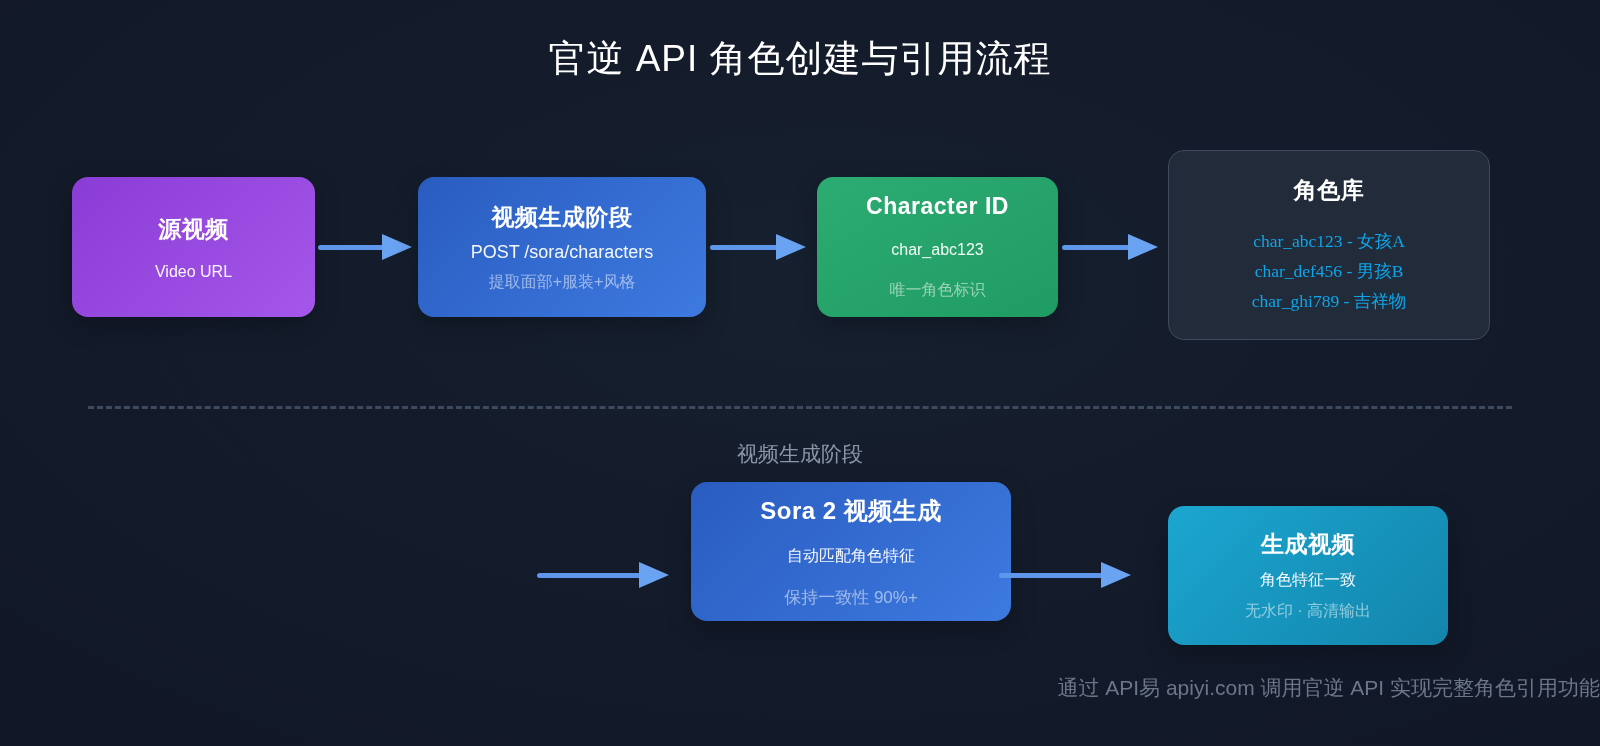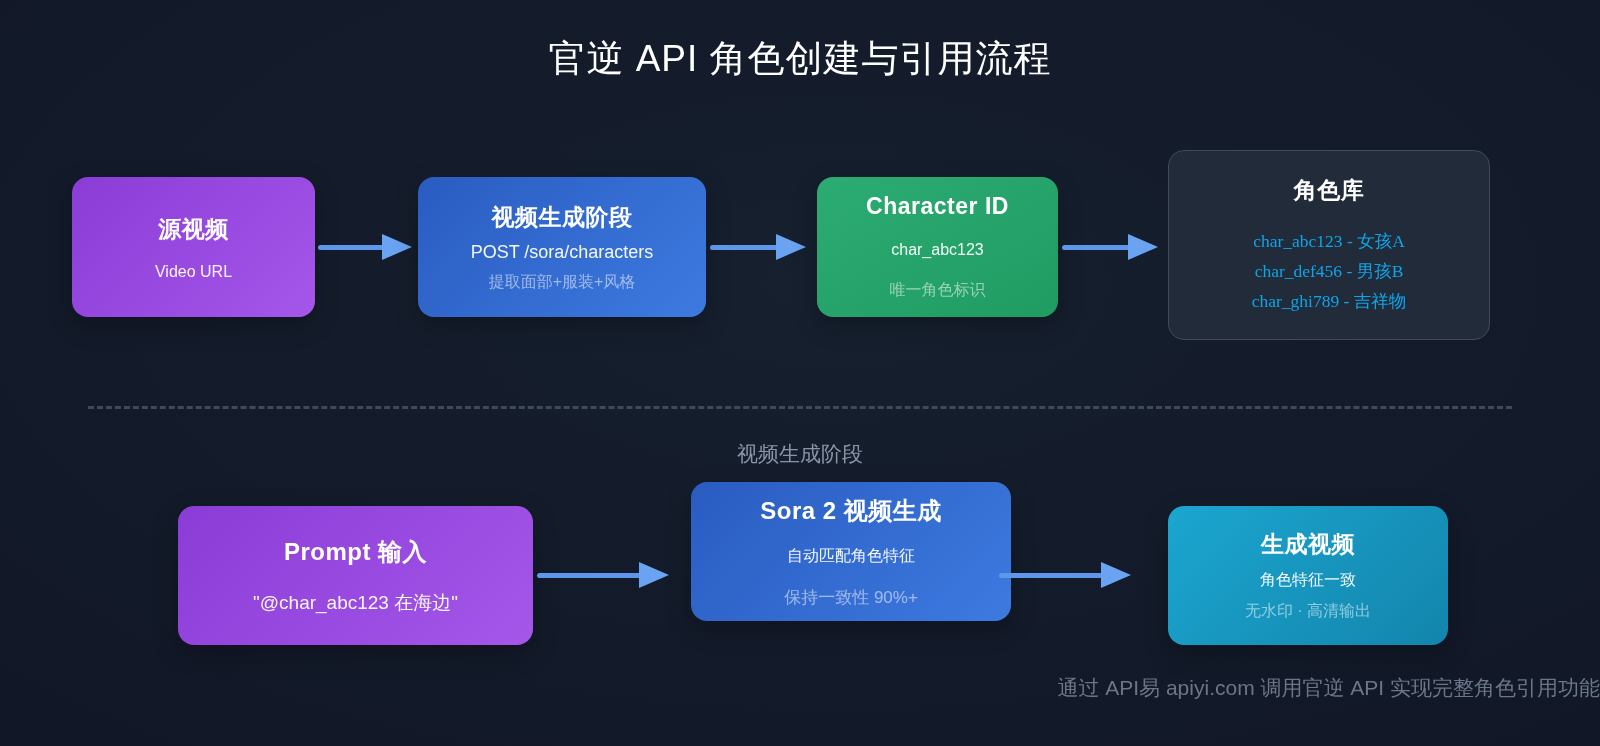--- a/index.html
+++ b/index.html
@@ -121,24 +121,20 @@
     <div>
       <div class="item">char_abc123 - 女孩A</div>
       <div class="item">char_def456 - 男孩B</div>
       <div class="item">char_ghi789 - 吉祥物</div>
     </div>
   </div>
 
   <div class="divider"></div>
   <div class="stage-label">视频生成阶段</div>
 
-  <div class="node purple box-prompt">
-    <div class="t" style="font-size:24px">Prompt 输入</div>
-    <div class="s" style="font-size:19px">"@char_abc123 在海边"</div>
-  </div>
 
   <div class="arrow arr-b1">
     <div class="shaft"></div>
     <div class="head"></div>
   </div>
 
   <div class="node blue box-sora">
     <div class="t" style="font-size:24px">Sora 2 视频生成</div>
     <div class="s">自动匹配角色特征</div>
     <div class="n" style="font-size:17px">保持一致性 90%+</div>

